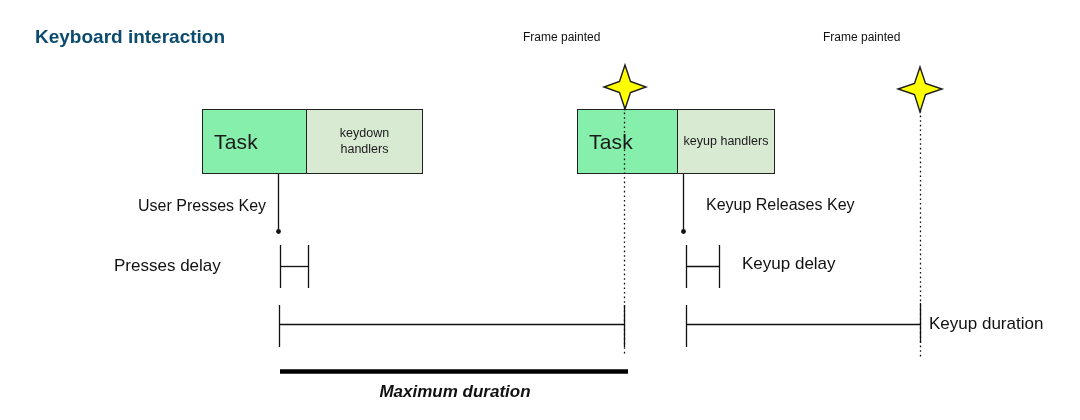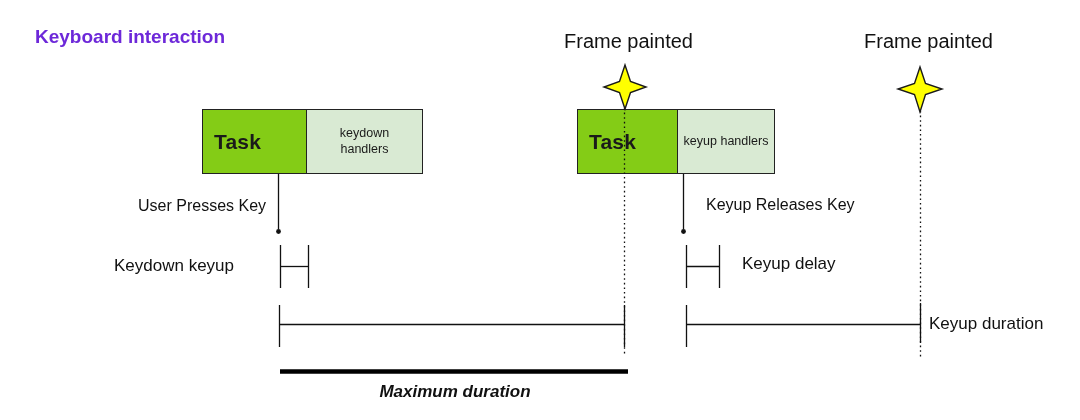--- a/index.html
+++ b/index.html
@@ -21,21 +21,21 @@
   .tbox {
     position: absolute;
     top: 109px;
     height: 65px;
     box-sizing: border-box;
     border: 1.4px solid #222222;
     display: flex;
     align-items: center;
     z-index: 1;
   }
-  .task-box { background: #84cc16; font-weight: bold; }
+  .task-box { background: #86efac; }
   .handler-box { background: #d9ead3; justify-content: center; }
   .task-label {
     font-size: 21px;
     color: #1a1a1a;
     padding-left: 11px;
     letter-spacing: 0.2px;
   }
   .handler-label {
     font-size: 12.5px;
     line-height: 1.25;
@@ -48,26 +48,26 @@
   .lbl {
     position: absolute;
     color: #111111;
     font-size: 16px;
     white-space: nowrap;
     z-index: 3;
   }
   .title {
     font-size: 19px;
     font-weight: bold;
-    color: #6d28d9;
+    color: #0c4a6e;
   }
   .fp {
     width: 170px;
-    text-align: right;
-    font-size: 20px;
+    text-align: left;
+    font-size: 12px;
   }
   .interval-lbl { font-size: 17px; }
   .max-lbl {
     width: 250px;
     text-align: center;
     font-size: 17px;
     font-weight: bold;
     font-style: italic;
   }
 
@@ -143,20 +143,20 @@
     <g stroke="#111" stroke-width="1.3">
       <line x1="686.5" y1="305" x2="686.5" y2="347"></line>
       <line x1="686.5" y1="324.5" x2="920" y2="324.5"></line>
       <line x1="920.5" y1="303" x2="920.5" y2="343"></line>
     </g>
 
     <line x1="280" y1="371.5" x2="628" y2="371.5" stroke="#000" stroke-width="4.5"></line>
   </svg>
 
   <div class="lbl abs" style="left:138px; top:197px;">User Presses Key</div>
-  <div class="lbl interval-lbl abs" style="left:114px; top:256px;">Keydown keyup</div>
+  <div class="lbl interval-lbl abs" style="left:114px; top:256px;">Presses delay</div>
 
   <div class="lbl abs" style="left:706px; top:196px;">Keyup Releases Key</div>
   <div class="lbl interval-lbl abs" style="left:742px; top:254px;">Keyup delay</div>
   <div class="lbl interval-lbl abs" style="left:929px; top:314px;">Keyup duration</div>
 
   <div class="lbl max-lbl abs" style="left:330px; top:382px;">Maximum duration</div>
 </div>
 
 </body></html>

